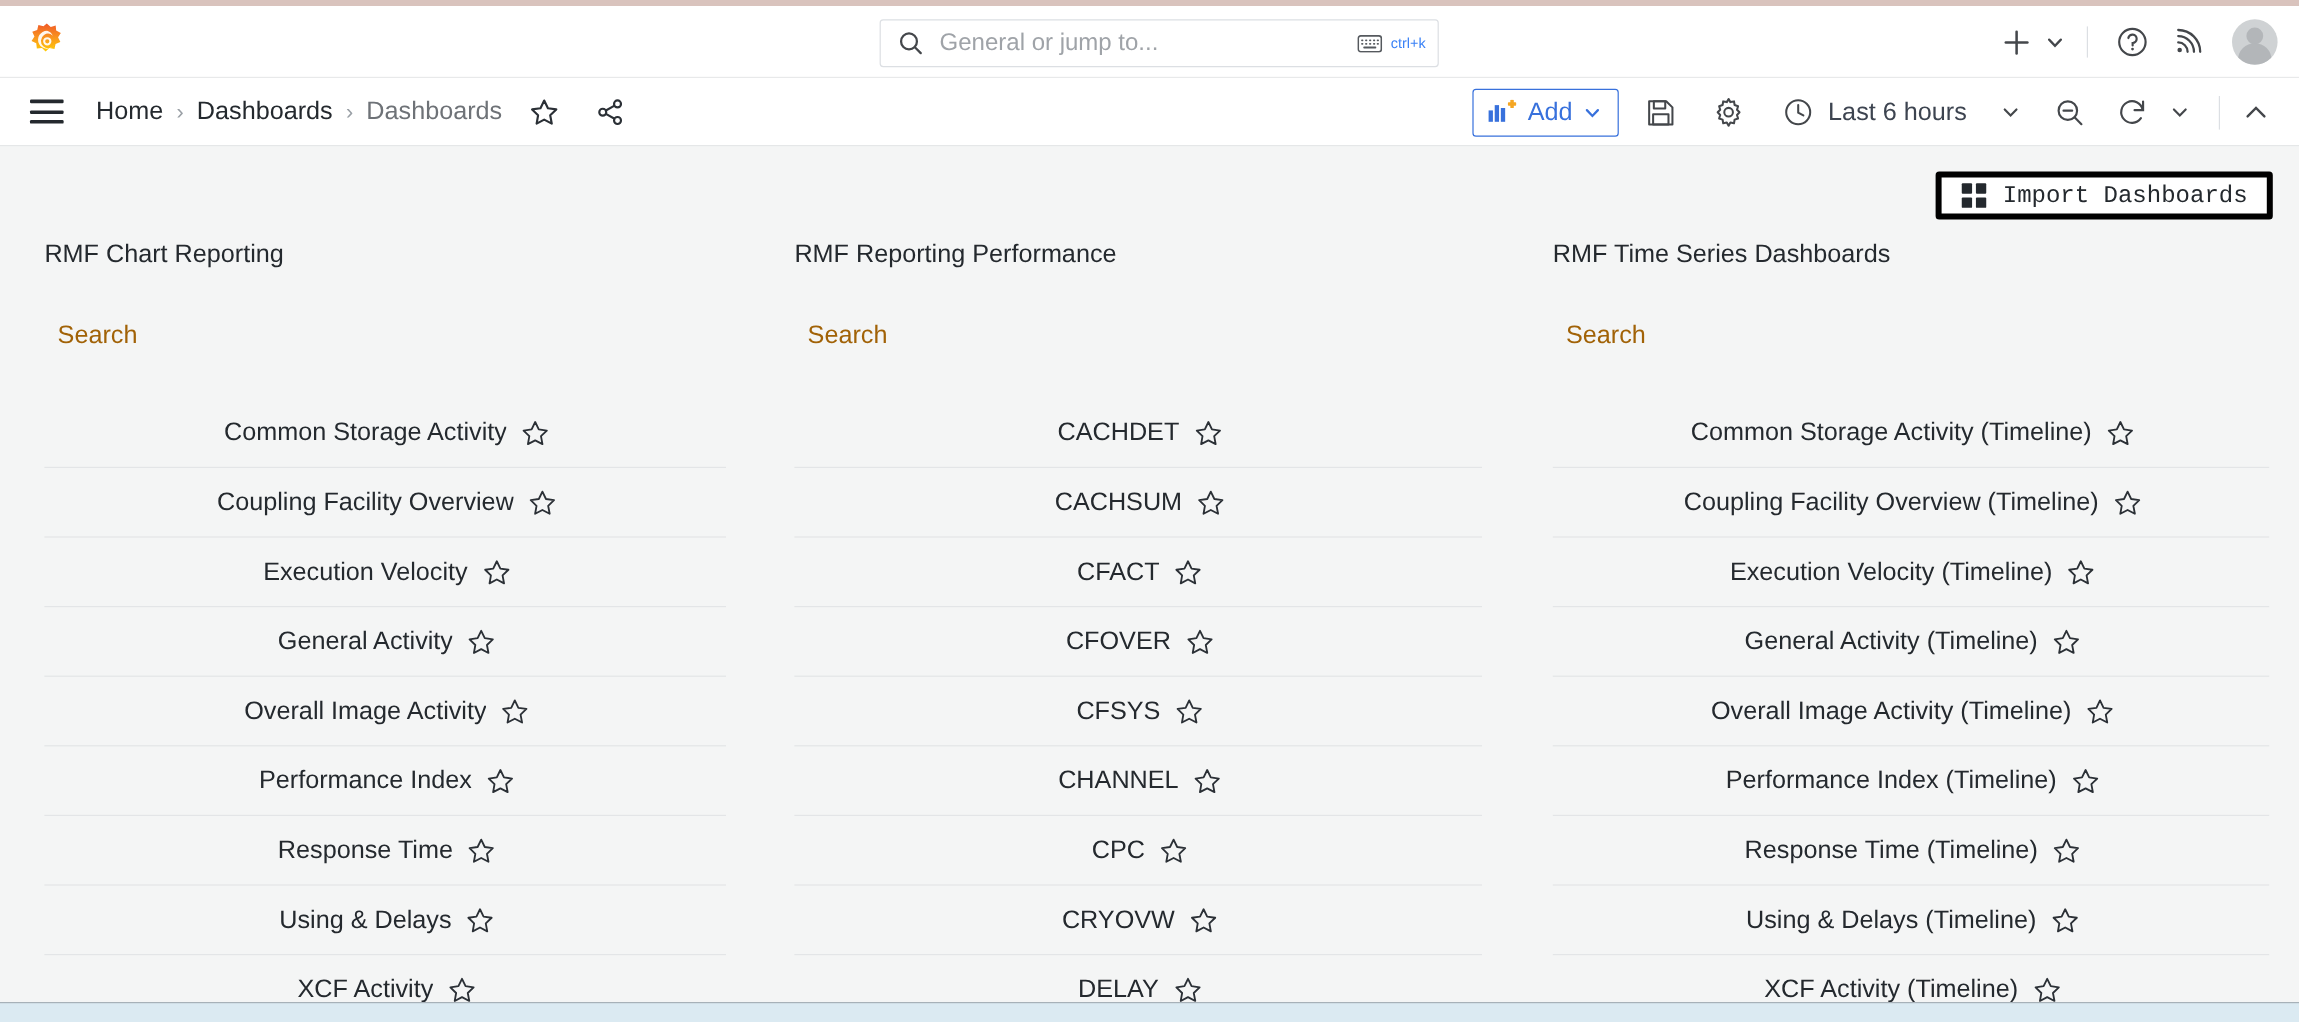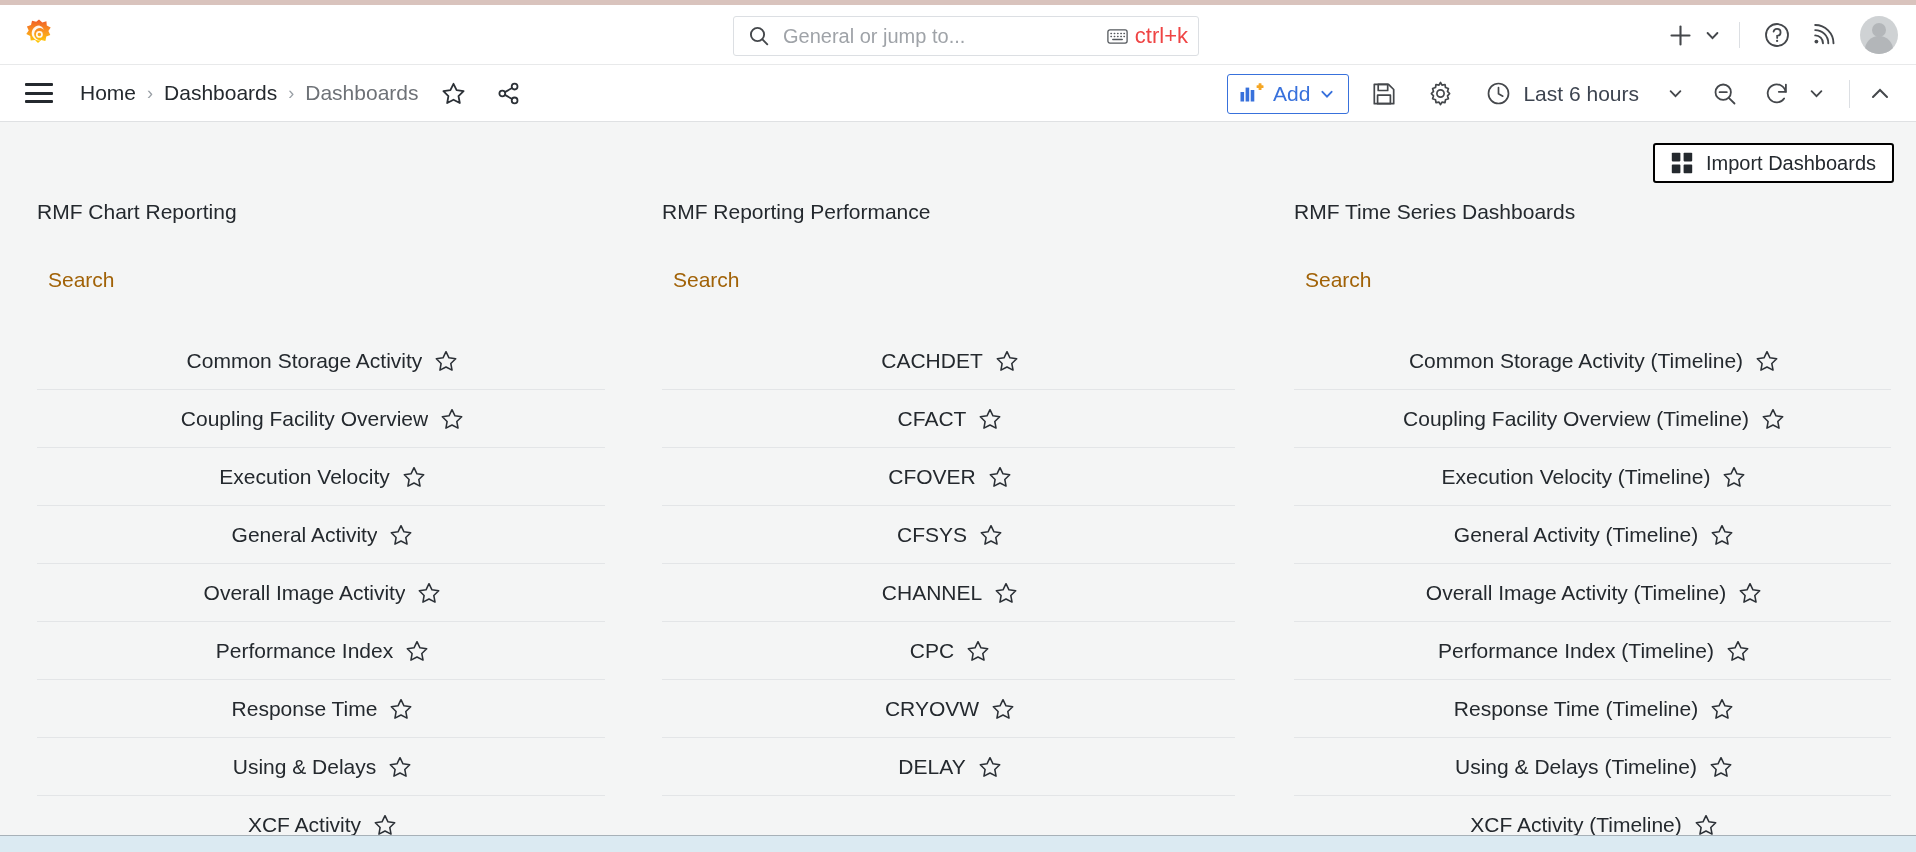--- a/index.html
+++ b/index.html
@@ -56,22 +56,22 @@
     flex: 1 1 auto;
     margin-left: 13px;
     font-size: 20px;
     color: #9fa3a8;
     white-space: nowrap;
   }
   .kbd-hint {
     display: flex;
     align-items: center;
     gap: 7px;
-    font-size: 22px;
-    color: #ef4444;
+    font-size: 12px;
+    color: #3b82f6;
     white-space: nowrap;
   }
 
   .topbar-right {
     position: absolute;
     right: 18px;
     top: 0;
     height: 60px;
     display: flex;
     align-items: center;
@@ -224,25 +224,25 @@
     justify-content: flex-end;
     padding: 21px 22px 0 0;
   }
   .import-btn {
     display: flex;
     align-items: center;
     gap: 13px;
     height: 40px;
     padding: 12px 16px;
     background: #ffffff;
-    border: 2px solid #000000;
+    border: 5px solid #000000;
     border-radius: 3px;
     font-size: 20px;
     color: #24292e;
-    font-family: Liberation Sans, sans-serif;
+    font-family: Liberation Mono, monospace;
     cursor: pointer;
     white-space: nowrap;
   }
 
   .columns {
     display: flex;
     padding: 17px 0 0 0;
   }
   .col {
     flex: 0 0 auto;
@@ -629,20 +629,28 @@
         <div class="dash-list">
             <div class="dash-item">
               <span class="dash-item-label">CACHDET</span>
               <span class="dash-star">
                 <svg width="24" height="24" viewBox="0 0 25 25" fill="none" stroke="#2b3036" stroke-width="1.6" stroke-linejoin="round">
                   <polygon points="12.5,2.8 15.6,9.2 22.6,10.2 17.5,15.1 18.8,22 12.5,18.7 6.2,22 7.4,15.1 2.4,10.2 9.4,9.2"></polygon>
                 </svg>
               </span>
             </div>
             <div class="dash-item">
+              <span class="dash-item-label">CACHSUM</span>
+              <span class="dash-star">
+                <svg width="24" height="24" viewBox="0 0 25 25" fill="none" stroke="#2b3036" stroke-width="1.6" stroke-linejoin="round">
+                  <polygon points="12.5,2.8 15.6,9.2 22.6,10.2 17.5,15.1 18.8,22 12.5,18.7 6.2,22 7.4,15.1 2.4,10.2 9.4,9.2"></polygon>
+                </svg>
+              </span>
+            </div>
+            <div class="dash-item">
               <span class="dash-item-label">CFACT</span>
               <span class="dash-star">
                 <svg width="24" height="24" viewBox="0 0 25 25" fill="none" stroke="#2b3036" stroke-width="1.6" stroke-linejoin="round">
                   <polygon points="12.5,2.8 15.6,9.2 22.6,10.2 17.5,15.1 18.8,22 12.5,18.7 6.2,22 7.4,15.1 2.4,10.2 9.4,9.2"></polygon>
                 </svg>
               </span>
             </div>
             <div class="dash-item">
               <span class="dash-item-label">CFOVER</span>
               <span class="dash-star">

